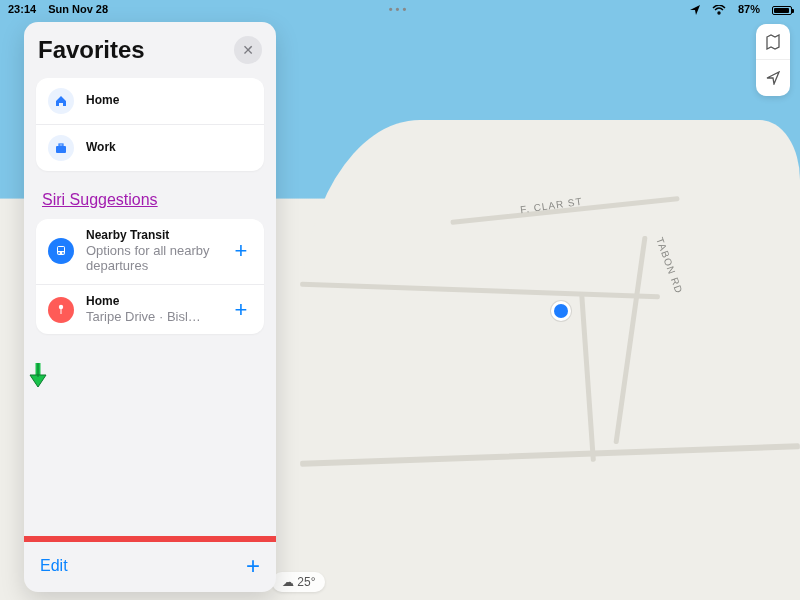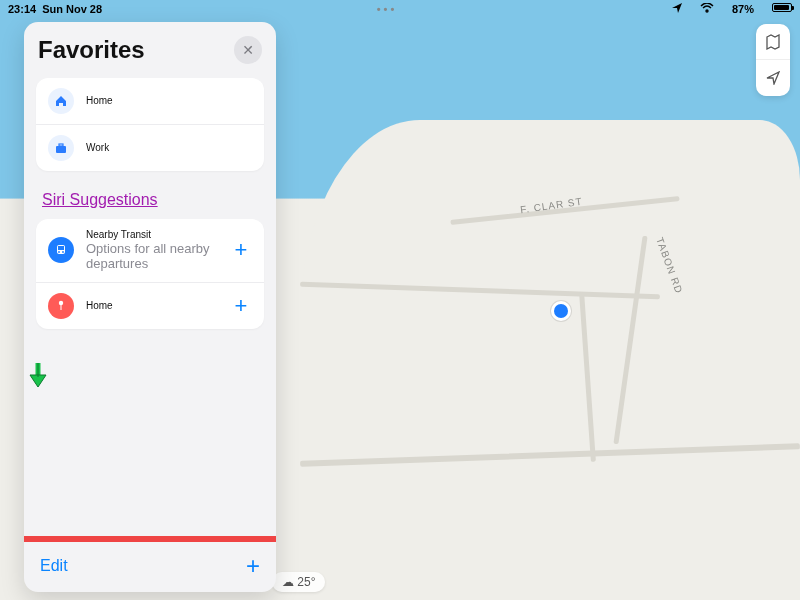--- a/index.html
+++ b/index.html
@@ -5,23 +5,23 @@
   * { box-sizing: border-box; margin: 0; padding: 0; font-family: -apple-system, BlinkMacSystemFont, "Segoe UI", Helvetica, Arial, sans-serif; }
   html, body { width: 800px; height: 600px; overflow: hidden; }
   body { position: relative; background: #eaeae6; }
 
   
   .status-bar {
     position: absolute; top: 0; left: 0; right: 0; height: 18px;
     display: flex; align-items: center; font-size: 11px; font-weight: 600;
     color: #000; z-index: 50; padding: 0 8px;
   }
-  .status-left { flex: 0 0 auto; display:flex; gap:6px;}
+  .status-left { flex: 0 0 auto; display:flex; gap:12px;}
   .status-center { flex: 1 1 auto; text-align: center; color:#888; letter-spacing:3px;}
-  .status-right { flex: 0 0 auto; display: flex; align-items: flex-start; gap: 18px; }
+  .status-right { flex: 0 0 auto; display: flex; align-items: flex-end; gap: 12px; }
   .battery { display:inline-block; width:20px; height:9px; border:1px solid #000; border-radius:2px; position:relative;}
   .battery::after { content:""; position:absolute; right:-3px; top:2px; width:2px; height:4px; background:#000; border-radius:0 1px 1px 0;}
   .battery .fill { position:absolute; left:1px; top:1px; bottom:1px; width:85%; background:#000; border-radius:1px;}
 
   
   .map {
     position: absolute; inset: 0;
     background:
       radial-gradient(circle at 560px 310px, #2a7cff 5px, transparent 6px),
       linear-gradient(180deg, #7fc6e8 0%, #7fc6e8 33%, transparent 33.2%),
@@ -91,21 +91,21 @@
   .row .icon-circ {
     width:26px; height:26px; border-radius:50%;
     display:flex; align-items:center; justify-content:center; flex-shrink:0;
     font-size:13px;
   }
   .ic-home-empty { background:#eaf2fe; color:#2a7cff; }
   .ic-work-empty { background:#eaf2fe; color:#2a7cff; }
   .ic-transit { background:#1d7dff; color:#fff; }
   .ic-pin { background:#ff5b57; color:#fff; }
   .row-text { flex:1; min-width:0; }
-  .row-title { font-size:10px; font-weight:400; color:#111; line-height:1.15;}
+  .row-title { font-size:12px; font-weight:700; color:#111; line-height:1.15;}
   .row-sub { font-size:13px; color:#8a8a92; line-height:1.2; white-space:nowrap; overflow:hidden; text-overflow:ellipsis;}
   .row .add-btn { color:#0a84ff; font-size:22px; font-weight:300; width:22px; text-align:center; flex-shrink:0;}
 
   .section-label {
     font-size:16px; color:#a21caf; padding:14px 18px 4px 18px; font-weight:400;text-decoration:underline;
   }
 
   .panel-footer {
     margin-top:auto; display:flex; align-items:center; padding:10px 16px 12px 16px;
     border-top:6px solid #ef4444;
@@ -231,20 +231,21 @@
     <div class="row">
       <div class="icon-circ ic-pin">
         <svg width="12" height="14" viewBox="0 0 12 14">
             <path d="M6 0 C9 0 11 2 11 5 C11 9 6 14 6 14 S1 9 1 5 C1 2 3 0 6 0 Z" fill="#fff" opacity="0.0"></path>
             <circle cx="6" cy="4" r="2.2" fill="#fff"></circle>
             <rect x="5.5" y="5" width="1" height="6" fill="#fff"></rect>
           </svg>
       </div>
       <div class="row-text">
         <div class="row-title">Home</div>
+        <div class="row-sub">Taripe Drive · Bisl…</div>
       </div>
       <div class="add-btn"><span>+</span></div>
     </div>
   </div>
 
   <div class="panel-footer">
     <div class="footer-edit"><span>Edit</span></div>
     <div class="footer-add"><span>+</span></div>
   </div>
 </div>

